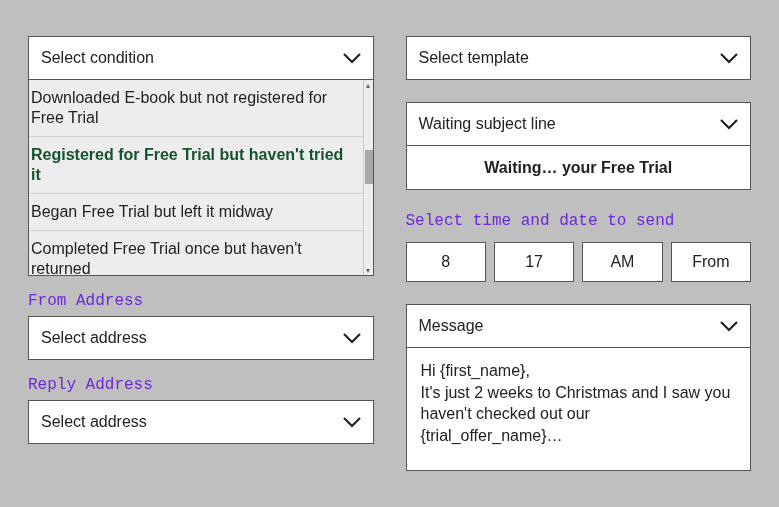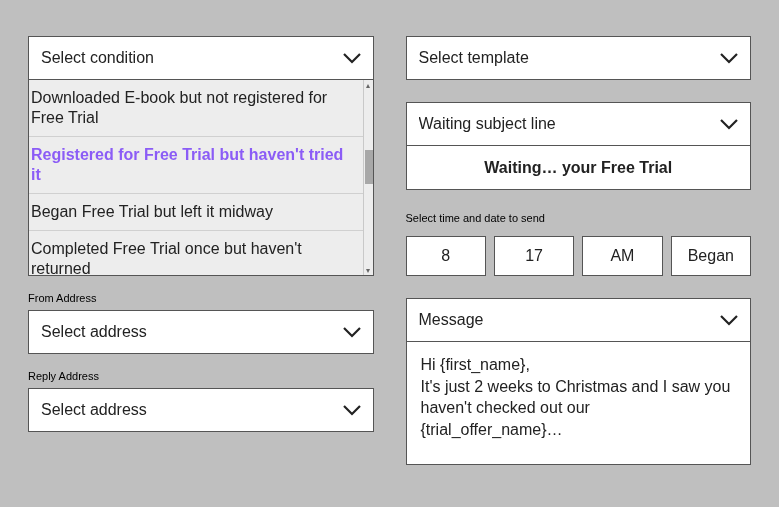--- a/index.html
+++ b/index.html
@@ -57,21 +57,21 @@
     padding: 8px 10px 8px 2px;
     border-bottom: none;
     line-height: 1.25;
     cursor: pointer;
   }
   .list-item + .list-item {
     border-top: 1px solid #d0d0d0;
   }
   .list-item.selected {
     font-weight: 700;
-    color: #8b5cf6;
+    color: #14532d;
   }
   .scrollbar {
     position: absolute;
     right: 0;
     top: 0;
     bottom: 0;
     width: 10px;
     background: #ededed;
     border-left: 1px solid #c9c9c9;
   }
@@ -92,22 +92,23 @@
     position: absolute;
     left: 1px; right: 0;
     top: 70px;
     height: 34px;
     background: #a8a8a8;
     cursor: pointer;
   }
   .section-label {
     margin-top: 16px;
     margin-bottom: 6px;
-    font-size: 11px;
-    color: #000000;
+    font-size: 16px;
+    color: #6d28d9;
+    font-family: Liberation Mono, monospace;
   }
   
   .spacer-sm { height: 22px; }
   .subject-input {
     background: #fff;
     border: 1px solid #555;
     border-top: none;
     height: 44px;
     display: flex;
     align-items: center;
@@ -214,21 +215,21 @@
     </div>
     <div class="subject-input">
       <span>Waiting… your Free Trial</span>
     </div>
 
     <div class="section-label" style="margin-top:22px">Select time and date to send</div>
     <div class="time-row">
       <div class="time-cell">8</div>
       <div class="time-cell">17</div>
       <div class="time-cell">AM</div>
-      <div class="time-cell">Began</div>
+      <div class="time-cell">From</div>
     </div>
 
     <div class="spacer-sm"></div>
 
     <div class="select-box">
       <span class="label">Message</span>
       <span class="chevron">
         <svg width="18" height="12" viewBox="0 0 18 12">
             <path d="M1 2 L9 10 L17 2" stroke="#222" stroke-width="2.2" fill="none"></path>
           </svg>

